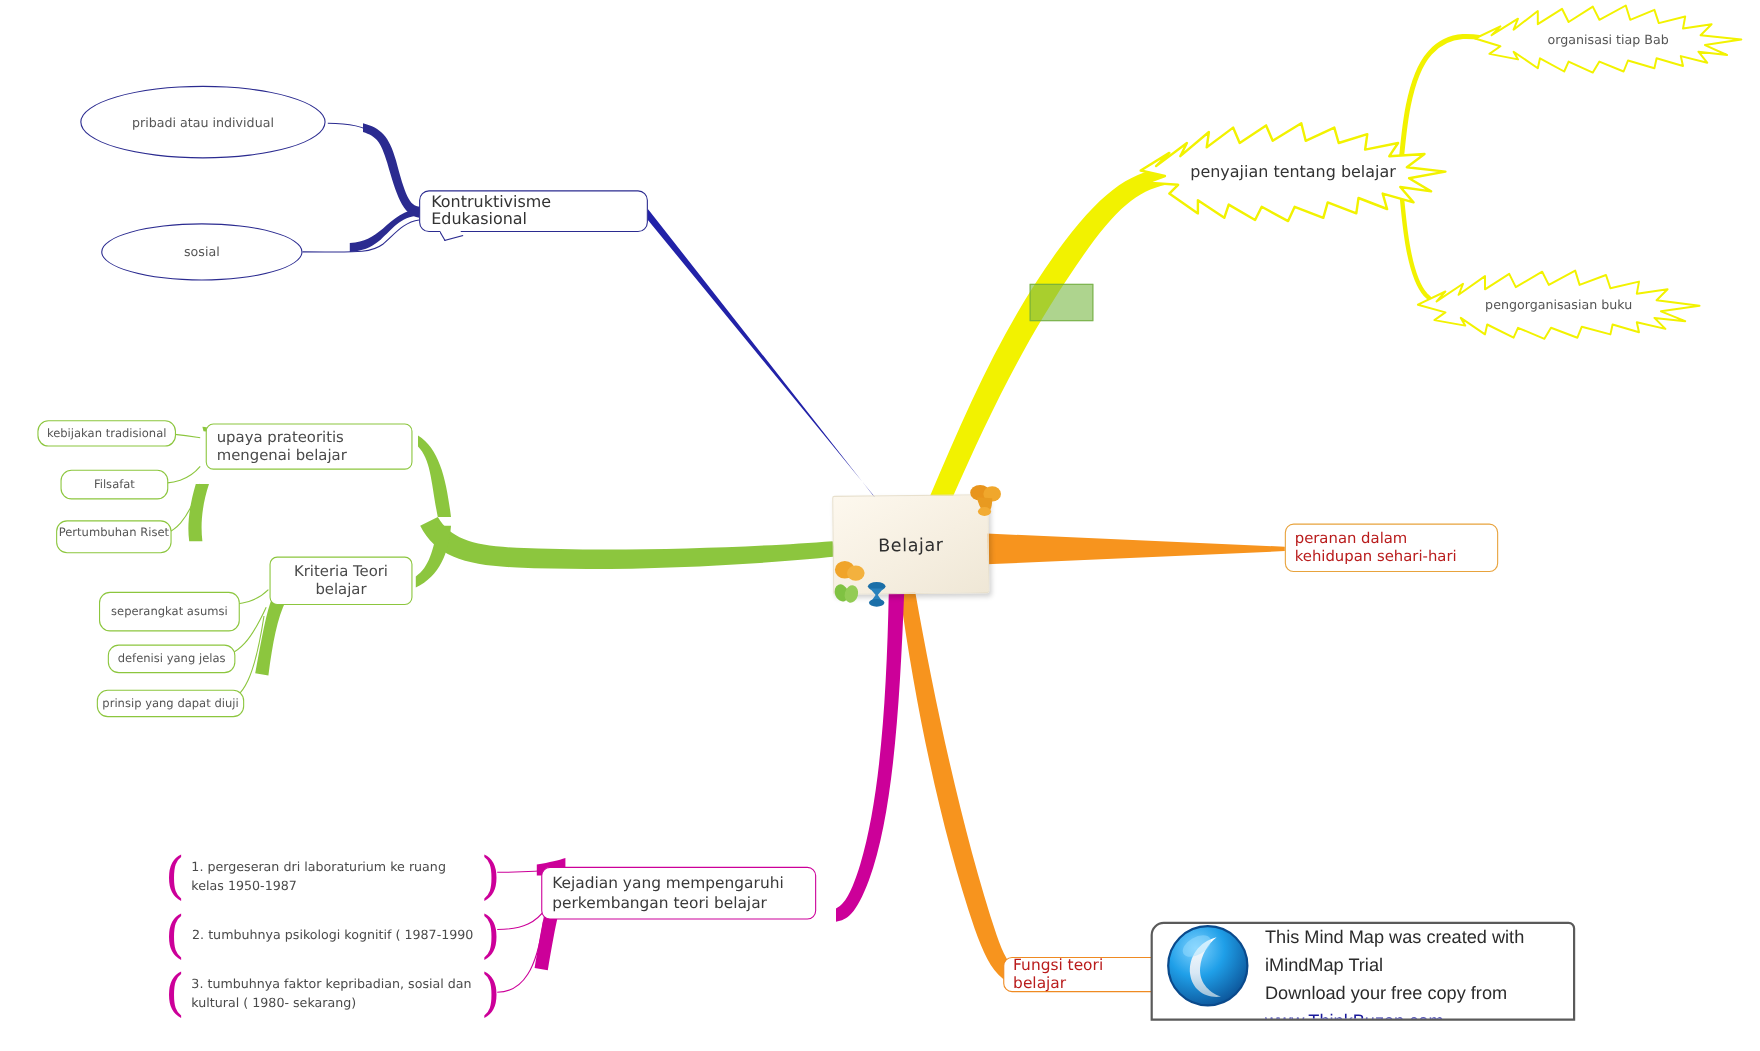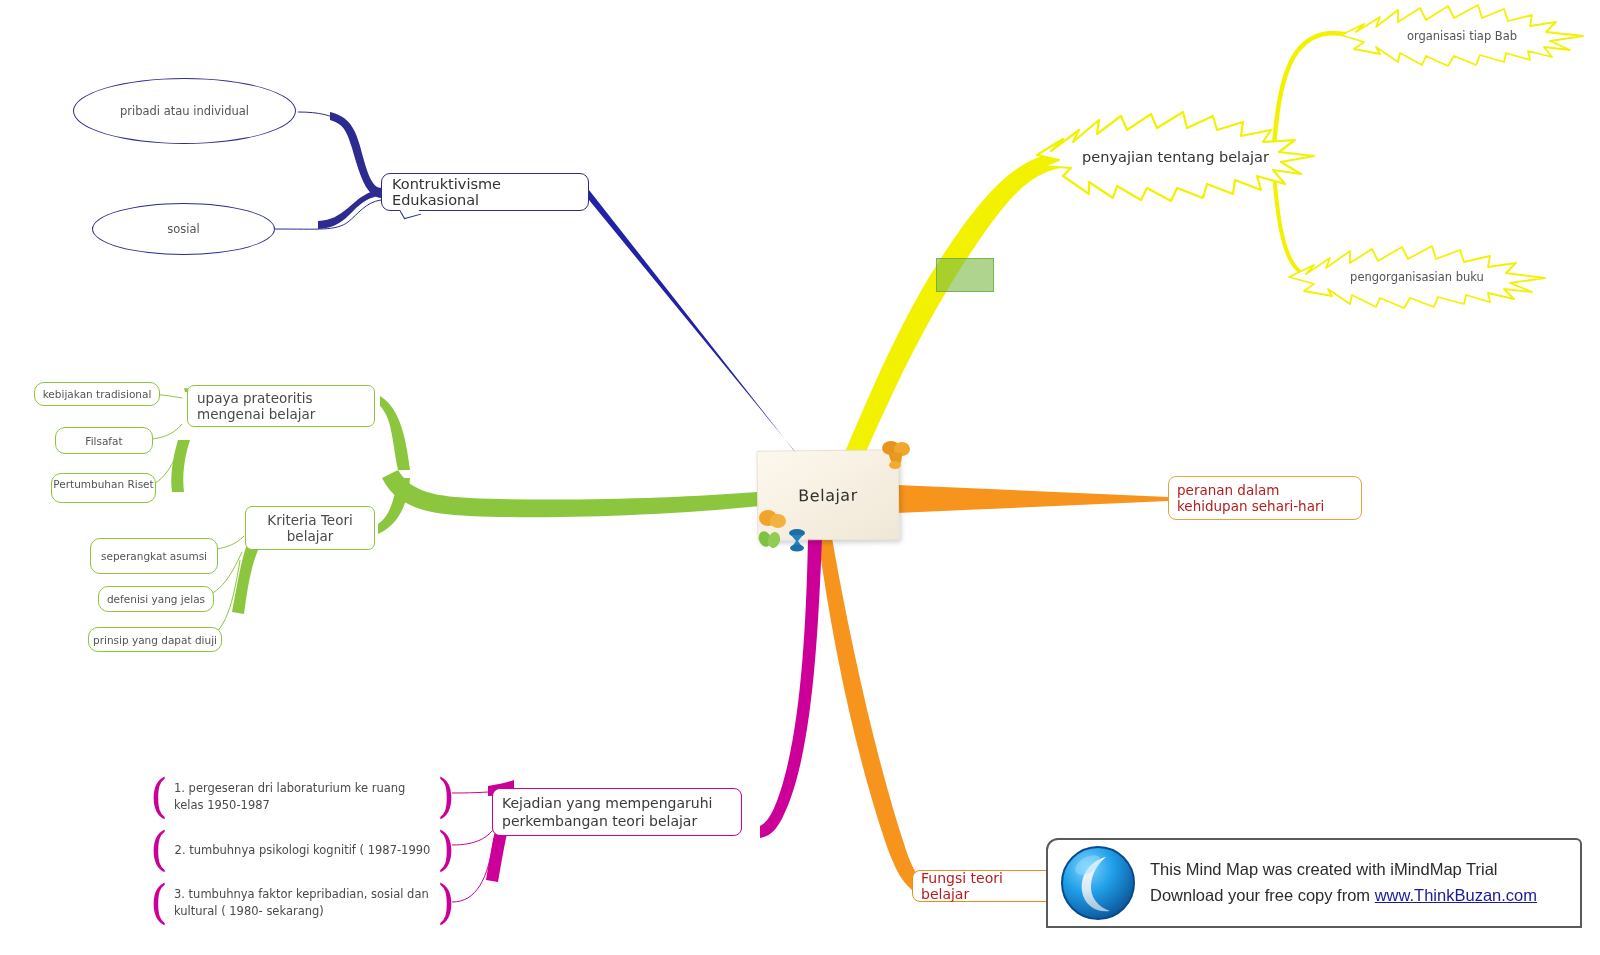--- a/index.html
+++ b/index.html
@@ -242,28 +242,28 @@
     z-index: 22;
   }
 
   
   .pin { position: absolute; z-index: 45; }
 
   
   .watermark {
     position: absolute;
     left: 1046px; top: 838px;
-    width: 536px; height: 90px;
+    width: 386px; height: 90px;
     background: #ffffff;
     border: 2px solid #5a5a5a;
     border-top-left-radius: 12px;
     border-top-right-radius: 6px;
     box-sizing: border-box;
     display: flex;
-    align-items: center;
+    align-items: flex-start;
     z-index: 60;
     overflow: hidden;
   }
   .watermark .logo {
     width: 76px; height: 76px;
     margin-left: 12px;
     flex: 0 0 auto;
   }
   .watermark .wtext {
     margin-left: 14px;

